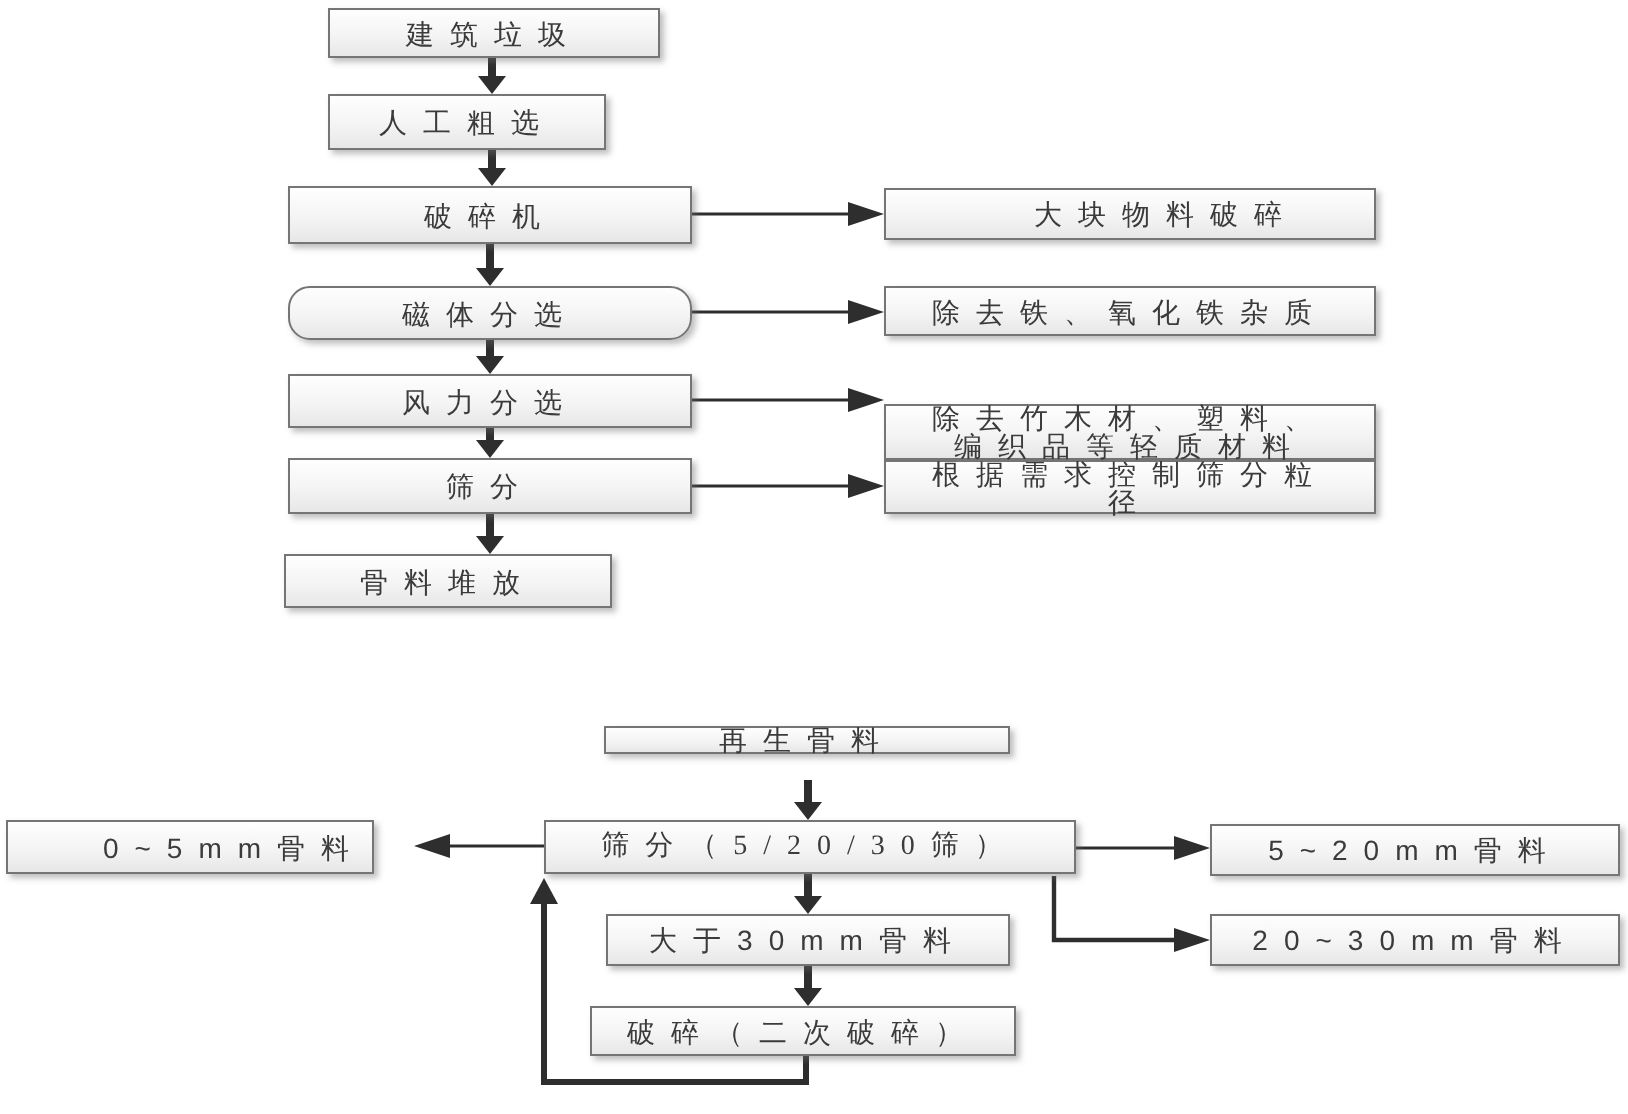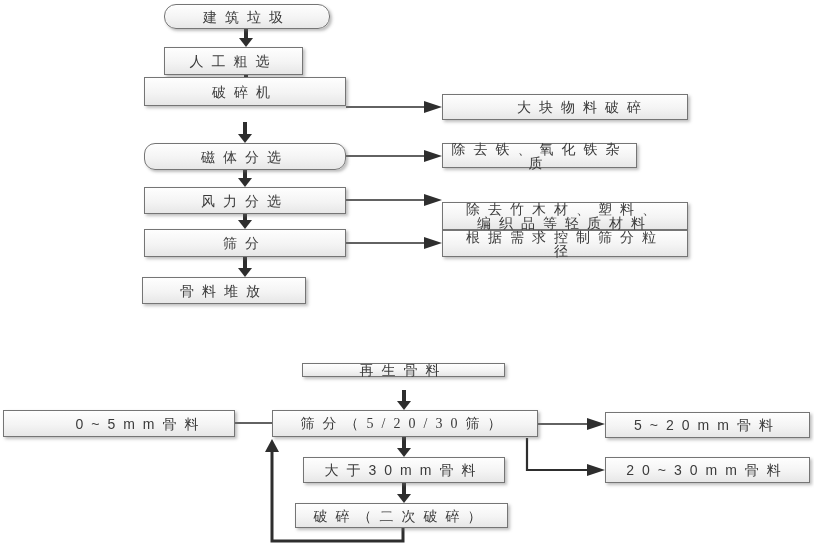--- a/index.html
+++ b/index.html
@@ -31,35 +31,35 @@
     align-items: center;
     justify-content: center;
     text-align: center;
     color: #3b3b3b;
     font-size: 14px;
     line-height: 14px;
     letter-spacing: 8px;
     white-space: pre-line;
   }
   
-  #f1n1  { left:164px; top:4px;   width:166px; height:25px;border-radius:12px; }
+  #f1n1  { left:164px; top:4px;   width:166px; height:25px; }
   #f1n2  { left:164px; top:47px;  width:139px; height:28px; }
-  #f1n3  { left:144px; top:77px;  width:202px; height:29px; }
+  #f1n3  { left:144px; top:93px;  width:202px; height:29px; }
   #f1n4  { left:442px; top:94px;  width:246px; height:26px;padding-left:36px; }
   #f1n5  { left:144px; top:143px; width:202px; height:27px;border-radius:11px; }
-  #f1n6  { left:442px; top:143px; width:195px; height:25px; }
+  #f1n6  { left:442px; top:143px; width:246px; height:25px; }
   #f1n7  { left:144px; top:187px; width:202px; height:27px; }
   #f1n8  { left:442px; top:187px; width:246px; height:28px;margin-top:15px; }
   #f1n9  { left:144px; top:229px; width:202px; height:28px; }
   #f1n10 { left:442px; top:230px; width:246px; height:27px; }
   #f1n11 { left:142px; top:277px; width:164px; height:27px;text-align:center; }
   
   #f2n1  { left:302px; top:363px; width:203px; height:14px; }
   #f2n2  { left:272px; top:410px; width:266px; height:27px;font-family:Liberation Serif, serif; }
-  #f2n3  { left:3px;   top:410px; width:232px; height:27px;padding-left:44px; }
+  #f2n3  { left:3px;   top:410px; width:184px; height:27px;padding-left:44px; }
   #f2n4  { left:605px; top:412px; width:205px; height:26px; }
   #f2n5  { left:605px; top:457px; width:205px; height:26px; }
   #f2n6  { left:303px; top:457px; width:202px; height:26px; }
   #f2n7  { left:295px; top:503px; width:213px; height:25px; }
 </style>
 </head>
 <body>
 
 <div id="canvas">
 

